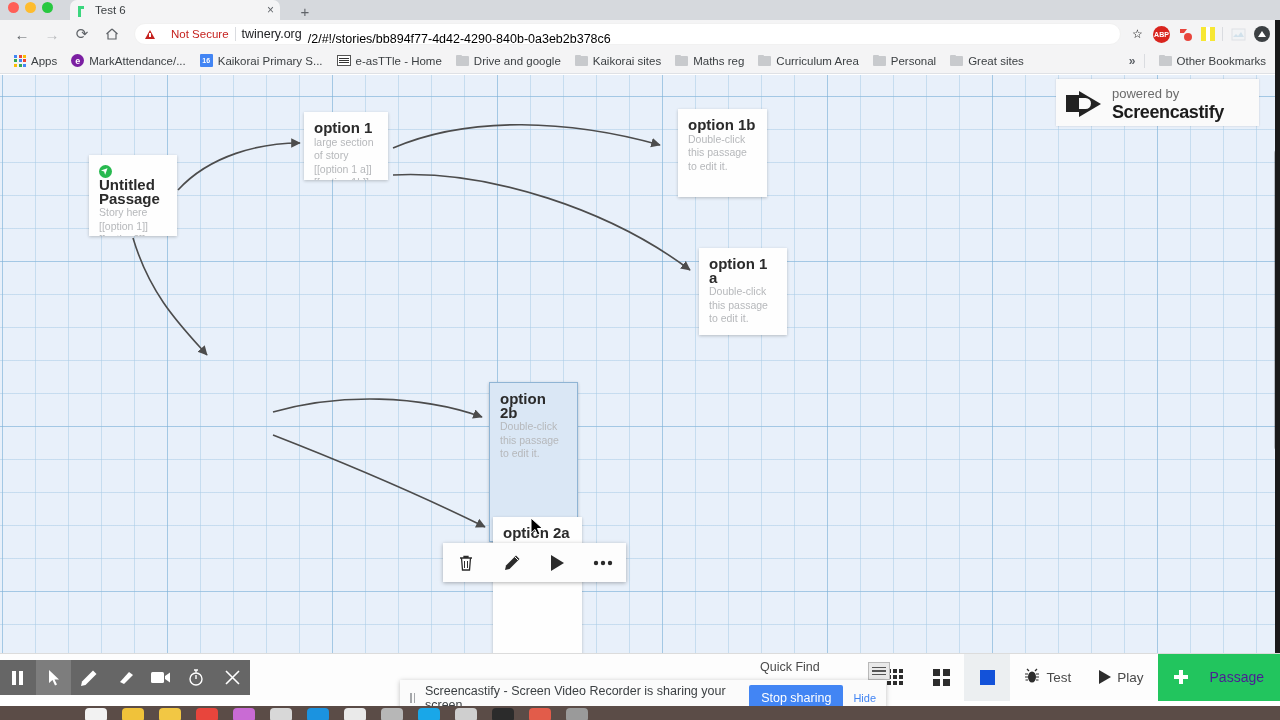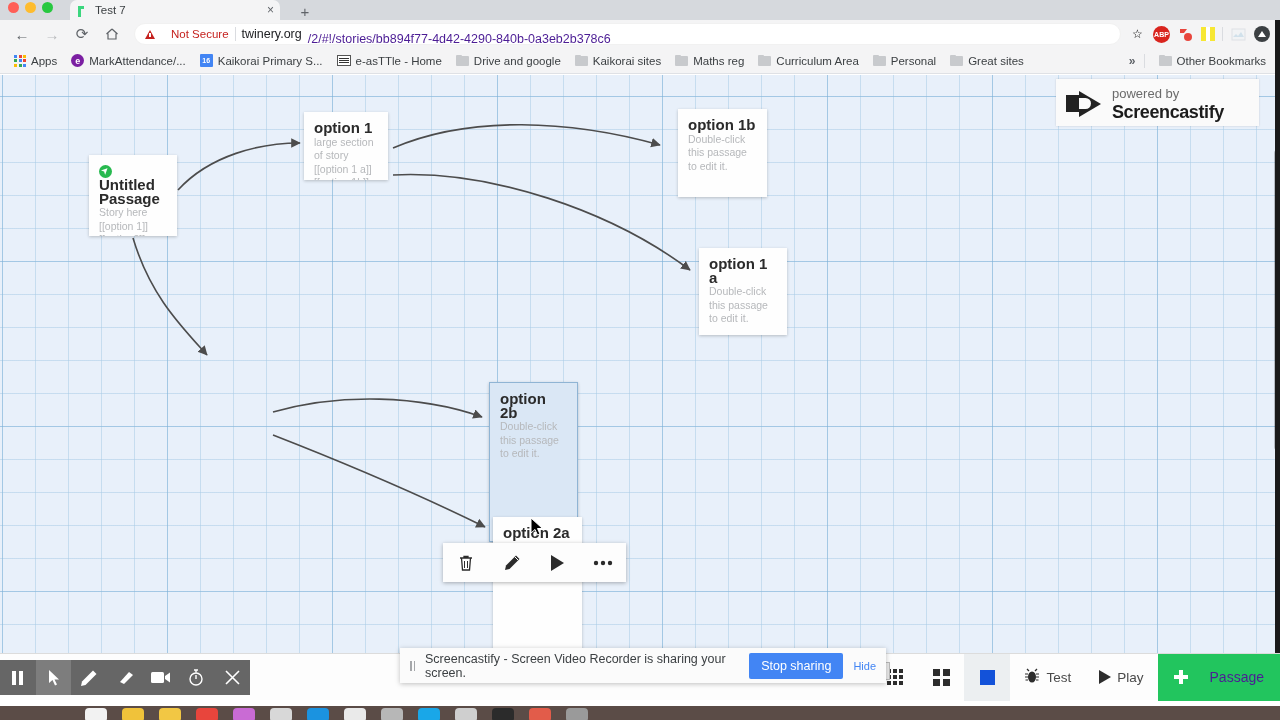--- a/index.html
+++ b/index.html
@@ -41,21 +41,21 @@
     flex:1; height:22px; background:#fff; border-radius:11px; margin:0 6px;
     display:flex; align-items:center; padding:0 10px; gap:6px;
     font-size:12.5px; overflow:hidden; border:1px solid #f1f1f1;
   }
   .notsecure{ color:#c5221f; font-size:11.5px; display:flex;align-items:center;gap:16px; white-space:nowrap;}
   .warn-tri{ width:0;height:0;border-left:5px solid transparent;border-right:5px solid transparent;
     border-bottom:9px solid #c5221f; position:relative;}
   .warn-tri::after{content:"";position:absolute;left:-0.7px;top:3px;width:1.4px;height:4px;background:#fff;}
   .vdiv{ width:1px;height:14px;background:#dadce0;}
   .url-host{ color:#202124;}
-  .url-path{ color:#4c1d95;margin-top:9px;}
+  .url-path{ color:#000000;margin-top:9px;}
   .icons-right{ display:flex;align-items:center;gap:7px; padding-right:2px;}
   .ic{ width:17px;height:17px; display:flex;align-items:center;justify-content:center; font-size:12px;}
   .ic-abp{ background:#d9241e;border-radius:50%;color:#fff;font-size:7px;font-weight:bold;
     display:flex;align-items:center;justify-content:center;}
   .ic-cast{ position:relative;}
   .ic-hl{ width:14px;height:14px;background:#f7e733; position:relative;}
   .ic-hl::after{content:"";position:absolute;left:5px;top:0;width:4px;height:14px;background:#fff;}
   .ic-faded{ opacity:.45; font-size:12px;}
   .ic-avatar{ width:16px;height:16px;border-radius:50%;background:#3c4043;
     display:flex;align-items:center;justify-content:center;}
@@ -172,21 +172,21 @@
     position:absolute; left:0; top:660px; width:250px; height:35px;
     background:#666; display:flex; align-items:center;
   }
   .rbtn{ width:36px;height:35px;display:flex;align-items:center;justify-content:center;color:#fff;}
   .rbtn.sel{ background:#7d7d7d;}
   .pausebars{ display:flex; gap:3px;}
   .pausebars i{display:block;width:4px;height:14px;background:#fff;}
 
   
   .sharebar{
-    position:absolute; left:400px; top:648px; width:486px; height:35px;
+    position:absolute; left:400px; top:680px; width:486px; height:35px;
     background:#fbfbfb; box-shadow:0 1px 5px rgba(0,0,0,.25);
     display:flex; align-items:center; padding:0 10px; gap:10px; font-size:12.5px; color:#3c4043;
   }
   .pausemini{ display:flex;gap:2px; opacity:.55;}
   .pausemini i{display:block;width:1.5px;height:10px;background:#5f6368;}
   .stopshare{ background:#4285f4;color:#fff;font-size:12.5px;padding:6px 12px;border-radius:2px;text-align:center;}
   .hidelink{ color:#4285f4; font-size:11px;}
 
   
   .dock{ position:absolute; left:0; top:706px; width:1280px; height:14px;
@@ -205,21 +205,21 @@
     <span class="tl r"></span>
     <span class="tl y"></span>
     <span class="tl g"></span>
   </div>
   <div class="tab">
     <span class="tab-fav">
       <svg width="13" height="13" viewBox="0 0 13 13">
           <path d="M2 1 h6 v3 h-3 v8 h-3 z" fill="#3bd67e"></path>
         </svg>
     </span>
-    <span class="tab-title">Test 7</span>
+    <span class="tab-title">Test 6</span>
     <span class="tab-x">×</span>
   </div>
   <div class="newtab">+</div>
 </div>
 
 <div class="navbar">
   <div class="navbtn">←</div>
   <div class="navbtn" style="opacity:.4">→</div>
   <div class="navbtn">⟳</div>
   <div class="navbtn">

